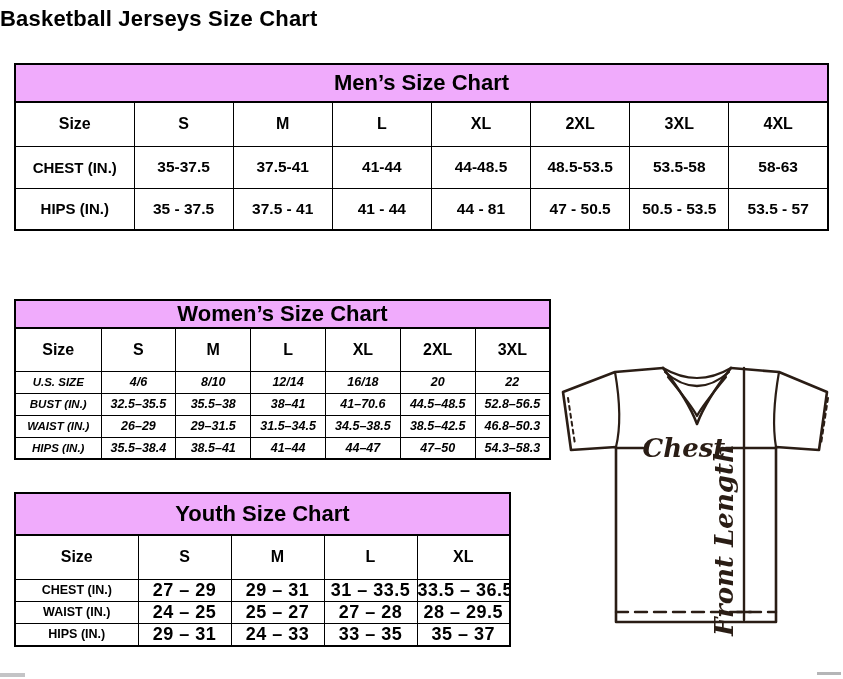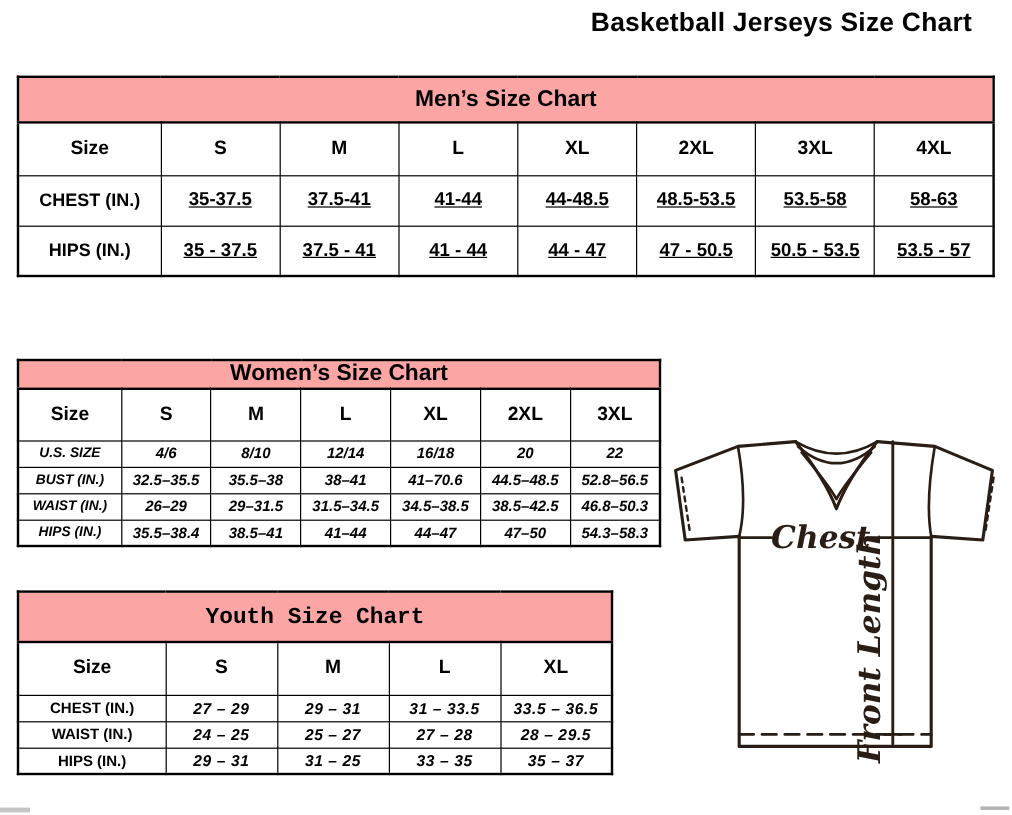--- a/index.html
+++ b/index.html
@@ -1,59 +1,59 @@
 <!DOCTYPE html>
 <html><head>
 <meta charset="utf-8">
 <style>
   html, body { margin:0; padding:0; }
   body {
     width:843px; height:679px; position:relative; overflow:hidden;
     background:#ffffff; font-family:"Liberation Sans", sans-serif; color:#000;
   }
   #page-title {
-    position:absolute; top:6px; left:0; width:810px; text-align:right;
+    position:absolute; top:6px; left:0; width:810px; text-align:left;
     font-size:22px; font-weight:bold; letter-spacing:0.2px;
   }
   table.size-table {
     position:absolute; border-collapse:collapse; table-layout:fixed;
     background:#fff; border:2px solid #000;
   }
   table.size-table th, table.size-table td {
     border:1px solid #000; text-align:center; vertical-align:middle;
     font-weight:bold; padding:0; overflow:hidden; white-space:nowrap;
   }
   table.size-table .table-title {
-    background:#fca5a5; font-size:19px; border-bottom:2px solid #000;
+    background:#f0abfc; font-size:22px; border-bottom:2px solid #000;
   }
   
   #men-table { left:14px; top:63px; width:815px; }
   #men-table .title-row { height:38px; }
   #men-table .size-row  { height:44px; }
   #men-table .size-row th { font-size:16px; }
   #men-table .data-row  { height:42px; }
-  #men-table .data-row td { font-size:15.5px;text-decoration:underline; }
+  #men-table .data-row td { font-size:15.5px; }
   #men-table .row-label { font-size:15px; }
   #men-table .label-col { width:119px; }
   
   #women-table { left:14px; top:299px; width:537px; }
   #women-table .title-row { height:24px;padding-left:36px; }
   #women-table .size-row  { height:43px; }
   #women-table .size-row th { font-size:16px; }
   #women-table .data-row  { height:22px;font-style:italic; }
   #women-table .data-row td { font-size:12.5px; }
   #women-table .row-label { font-size:11.5px; }
   #women-table .label-col { width:86px; }
   
   #youth-table { left:14px; top:492px; width:497px; }
-  #youth-table .title-row { height:42px;font-family:Liberation Mono, monospace; }
+  #youth-table .title-row { height:42px; }
   #youth-table .size-row  { height:44px; }
   #youth-table .size-row th { font-size:16px; }
   #youth-table .data-row  { height:22px; }
-  #youth-table .data-row td { font-size:13px; letter-spacing:0.5px;font-style:italic; }
+  #youth-table .data-row td { font-size:18px; letter-spacing:0.5px; }
   #youth-table .row-label { font-size:12.5px; }
   #youth-table .label-col { width:123px; }
   
   #jersey-wrap { position:absolute; left:556px; top:350px; width:284px; height:312px; }
   #jersey-wrap svg { display:block; }
   .jersey-label {
     font-family:"DejaVu Serif", serif; font-style:italic; font-weight:bold;
     font-size:26px; fill:#2a1d15;
   }
   
@@ -99,21 +99,21 @@
         <td>44-48.5</td>
         <td>48.5-53.5</td>
         <td>53.5-58</td>
         <td>58-63</td>
       </tr>
       <tr class="data-row">
         <th class="row-label">HIPS (IN.)</th>
         <td>35 - 37.5</td>
         <td>37.5 - 41</td>
         <td>41 - 44</td>
-        <td>44 - 47</td>
+        <td>44 - 81</td>
         <td>47 - 50.5</td>
         <td>50.5 - 53.5</td>
         <td>53.5 - 57</td>
       </tr>
     </tbody>
   </table>
 
 <table id="women-table" class="size-table">
     <colgroup>
       <col class="label-col">
@@ -205,21 +205,21 @@
       <tr class="data-row">
         <th class="row-label">WAIST (IN.)</th>
         <td>24 – 25</td>
         <td>25 – 27</td>
         <td>27 – 28</td>
         <td>28 – 29.5</td>
       </tr>
       <tr class="data-row">
         <th class="row-label">HIPS (IN.)</th>
         <td>29 – 31</td>
-        <td>31 – 25</td>
+        <td>24 – 33</td>
         <td>33 – 35</td>
         <td>35 – 37</td>
       </tr>
     </tbody>
   </table>
 
 <div id="jersey-wrap">
   <svg width="284" height="312" viewBox="0 0 284 312" xmlns="http://www.w3.org/2000/svg">
     <g fill="none" stroke="#2a1d15" stroke-width="2.6" stroke-linejoin="round" stroke-linecap="round">
 

